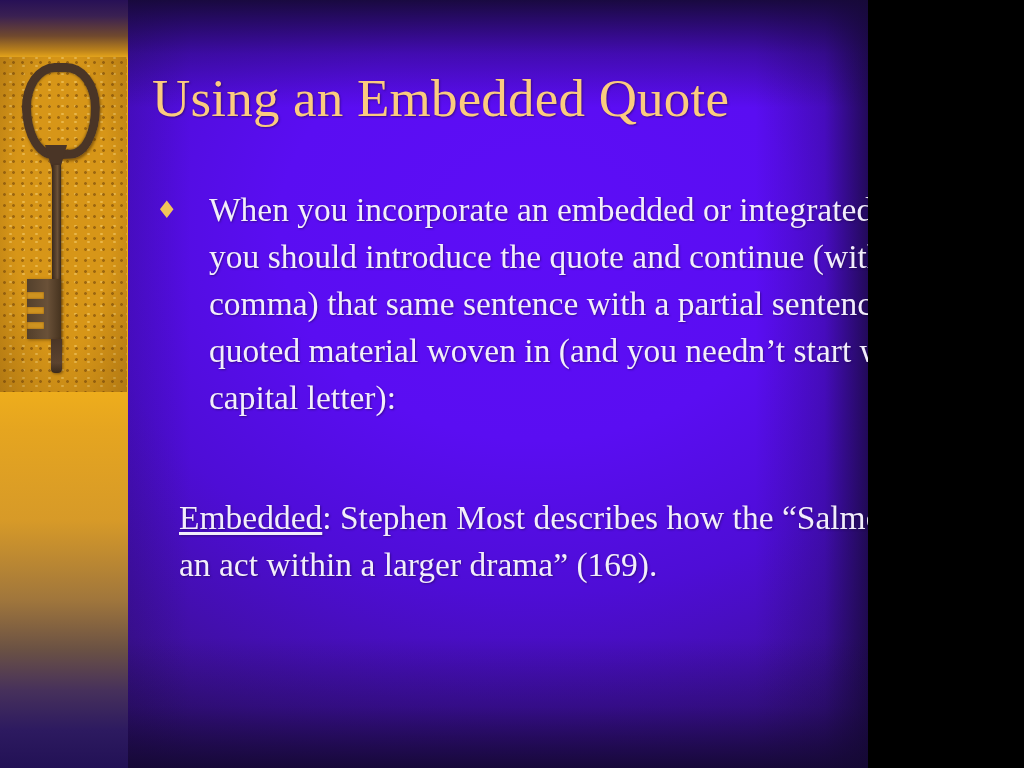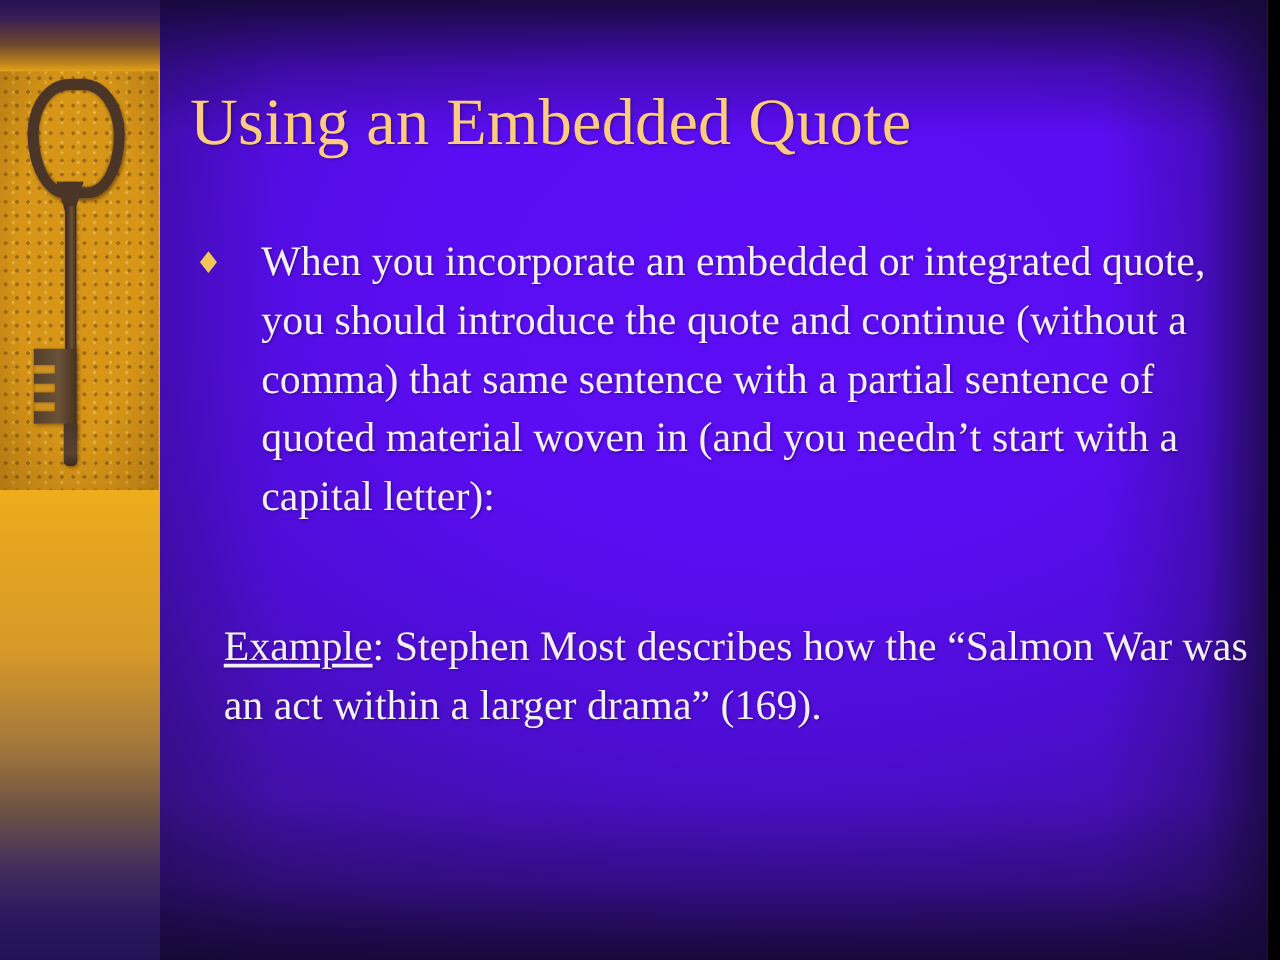--- a/index.html
+++ b/index.html
@@ -3,21 +3,21 @@
 <meta charset="utf-8">
 <title>Using an Embedded Quote</title>
 <style>
   html, body {
     margin: 0;
     padding: 0;
     background: #000;
   }
   #slide {
     position: relative;
-    width: 1014px;
+    width: 868px;
     height: 768px;
     overflow: hidden;
     font-family: "Liberation Serif", "DejaVu Serif", serif;
     
     background-color: #701a75;
     text-decoration: underline;
   }
 
   
   #bg-base {
@@ -256,16 +256,16 @@
   <div id="title" class="txt-shadow">Using an Embedded Quote</div>
 
   <div id="body-area">
     <div class="bullet-row">
       <span class="bullet-glyph">♦</span>
       <span class="bullet-text txt-shadow">When you incorporate an embedded or integrated quote, you should introduce the quote and continue (without a comma) that same sentence with a partial sentence of quoted material woven in (and you needn’t start with a capital letter):</span>
     </div>
   </div>
 
   <div id="example-block">
-    <span class="underlined txt-shadow">Example</span><span class="txt-shadow">: Stephen Most describes how the “Salmon War was an act within a larger drama” (169).</span>
+    <span class="underlined txt-shadow">Embedded</span><span class="txt-shadow">: Stephen Most describes how the “Salmon War was an act within a larger drama” (169).</span>
   </div>
 
 </div>
 
 </body></html>

